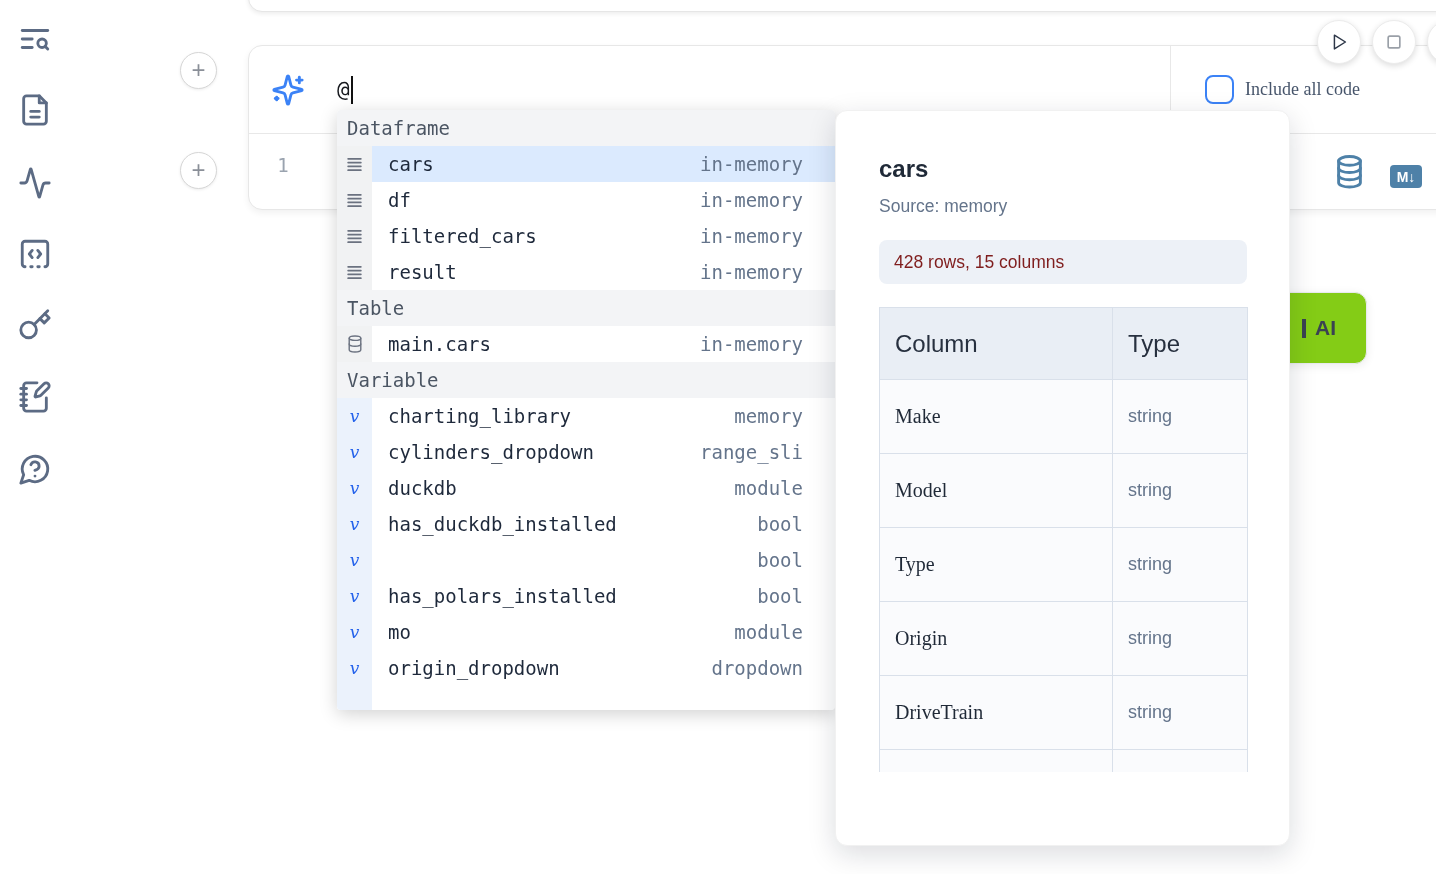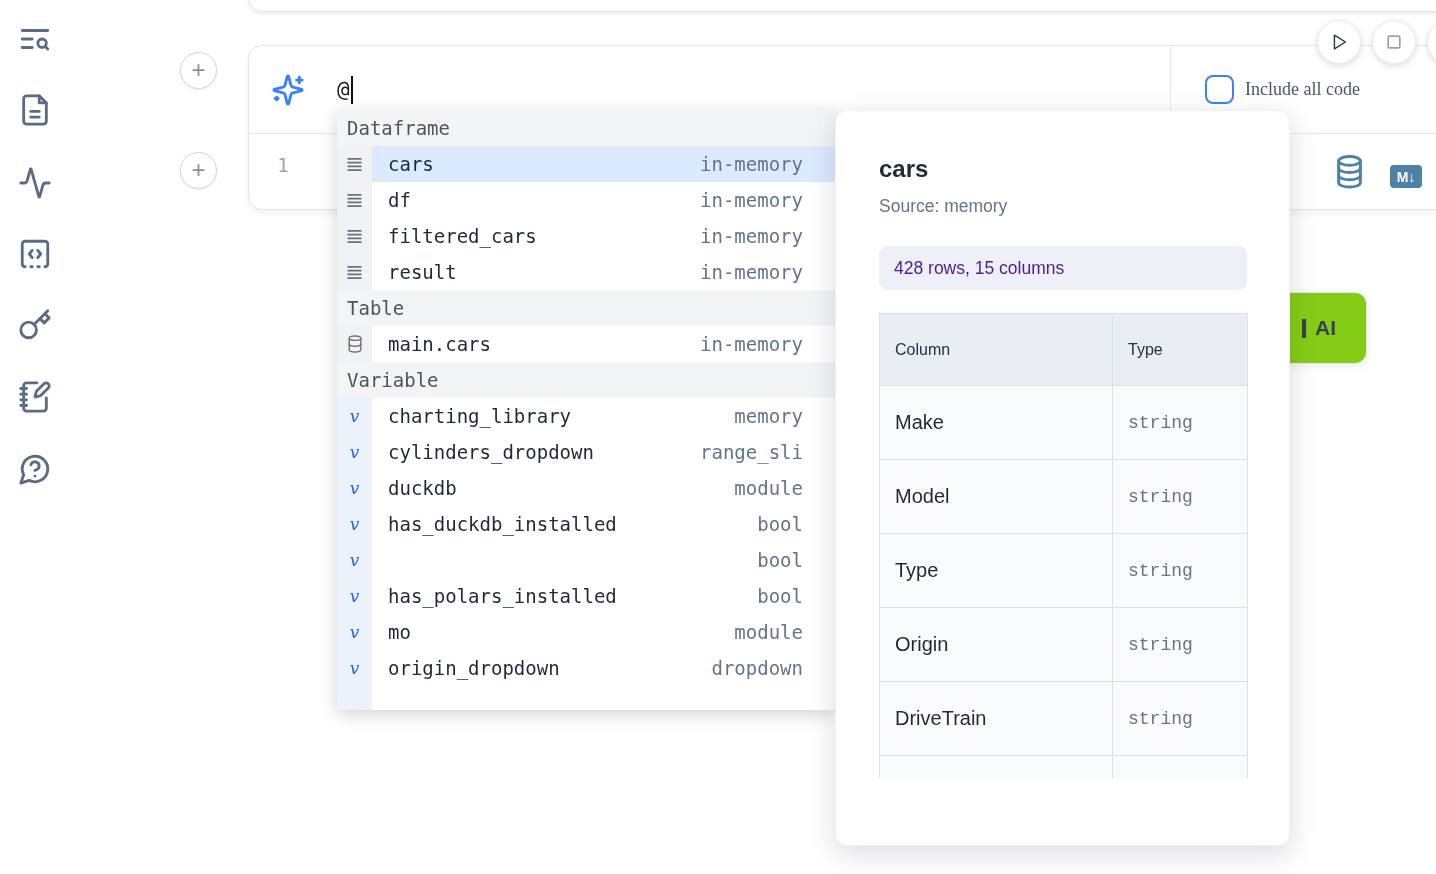--- a/index.html
+++ b/index.html
@@ -89,36 +89,36 @@
     cursor:pointer; font-size:21px; font-weight:bold; color:#3a4252; }
   .ai-btn .frag { width:4px; height:19px; background:#3a4252; margin-right:9px; }
 
   
   .panel { position:absolute; left:835px; top:110px; width:455px; height:736px;
     background:#fff; border:1px solid #f1f1f1; border-radius:12px;
     box-shadow:0 8px 28px rgba(15,23,42,.15); z-index:10; overflow:hidden;
     padding-left:43px; }
   .panel-title { margin-top:44px; font-size:24px; font-weight:bold; color:#1f2937; }
   .panel-source { margin-top:13px; font-size:17.5px; color:#64748b; }
-  .panel-pill { margin-top:29px; width:368px; height:44px; background:#edf1f7;
+  .panel-pill { margin-top:23px; width:368px; height:44px; background:#edf1f7;
     border-radius:8px; display:flex; align-items:center; padding-left:15px;
-    font-size:17.5px; color:#4c1d95; }
+    font-size:17.5px; color:#7f1d1d; }
   .ptable { margin-top:23px; width:369px; height:465px; overflow:hidden;
     border:1px solid #d9e0ea; border-bottom:none; }
   .ptable .hrow { display:flex; height:72px; background:#e9eef5;
     border-bottom:1px solid #d9e0ea; }
   .ptable .brow { display:flex; height:74px; background:#fafbfd;
     border-bottom:1px solid #d9e0ea; }
   .ptable .c1 { width:233px; border-right:1px solid #d9e0ea; display:flex;
     align-items:center; padding-left:15px; }
   .ptable .c2 { flex:1; display:flex; align-items:center; padding-left:15px; }
-  .ptable .hrow .c1, .ptable .hrow .c2 { font-size:16px; color:#27303f; }
-  .ptable .brow .c1 { font-family:Liberation Sans, sans-serif; font-size:20px;
+  .ptable .hrow .c1, .ptable .hrow .c2 { font-size:24px; color:#27303f; }
+  .ptable .brow .c1 { font-family:Liberation Serif, serif; font-size:20px;
     color:#1f2937; }
-  .ptable .brow .c2 { font-size:18px; color:#64748b;font-family:Liberation Mono, monospace; }
+  .ptable .brow .c2 { font-size:18px; color:#64748b; }
 </style>
 </head>
 <body>
 
 <div class="stage">
 
   <div class="sidebar">
     <div class="sb-icon" style="top:20px">
       <svg width="34" height="34" viewBox="0 0 24 24">
           <path d="M21 6H3"></path>

